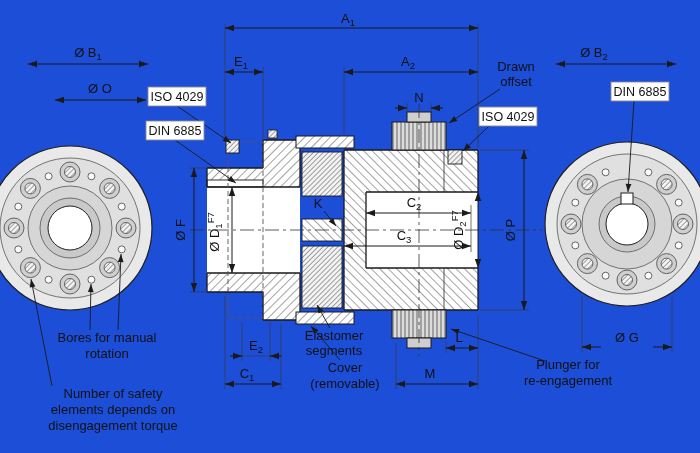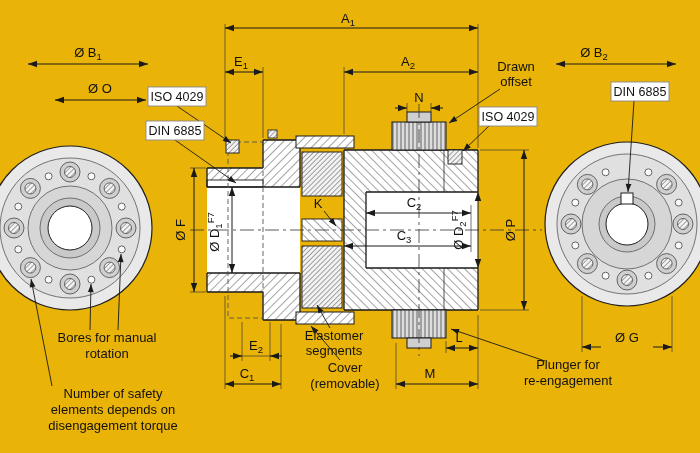--- a/index.html
+++ b/index.html
@@ -1,16 +1,16 @@
 <!DOCTYPE html>
 <html><head>
 <meta charset="utf-8">
 <style>
   html,body{margin:0;padding:0;background:#fff;}
-  .frame{position:relative;width:700px;height:453px;background:#eab308;outline:1px solid #c9c9c9;font-family:"Liberation Sans",sans-serif;}
+  .frame{position:relative;width:700px;height:453px;background:#1d4ed8;outline:1px solid #c9c9c9;font-family:"Liberation Sans",sans-serif;}
   svg{display:block;}
   text{font-family:"Liberation Sans",sans-serif;fill:#111;}
   .dim-label{font-size:13px;}
   .ann{font-size:13px;}
   .box-label{font-size:12.5px;}
   .sub{font-size:9.5px;}
   .sup{font-size:9.5px;}
   .ol{stroke:#1a1a1a;stroke-width:1.3;fill:none;}
   .thin{stroke:#2a2a2a;stroke-width:0.8;fill:none;}
   .dim{stroke:#1a1a1a;stroke-width:1;fill:none;}

